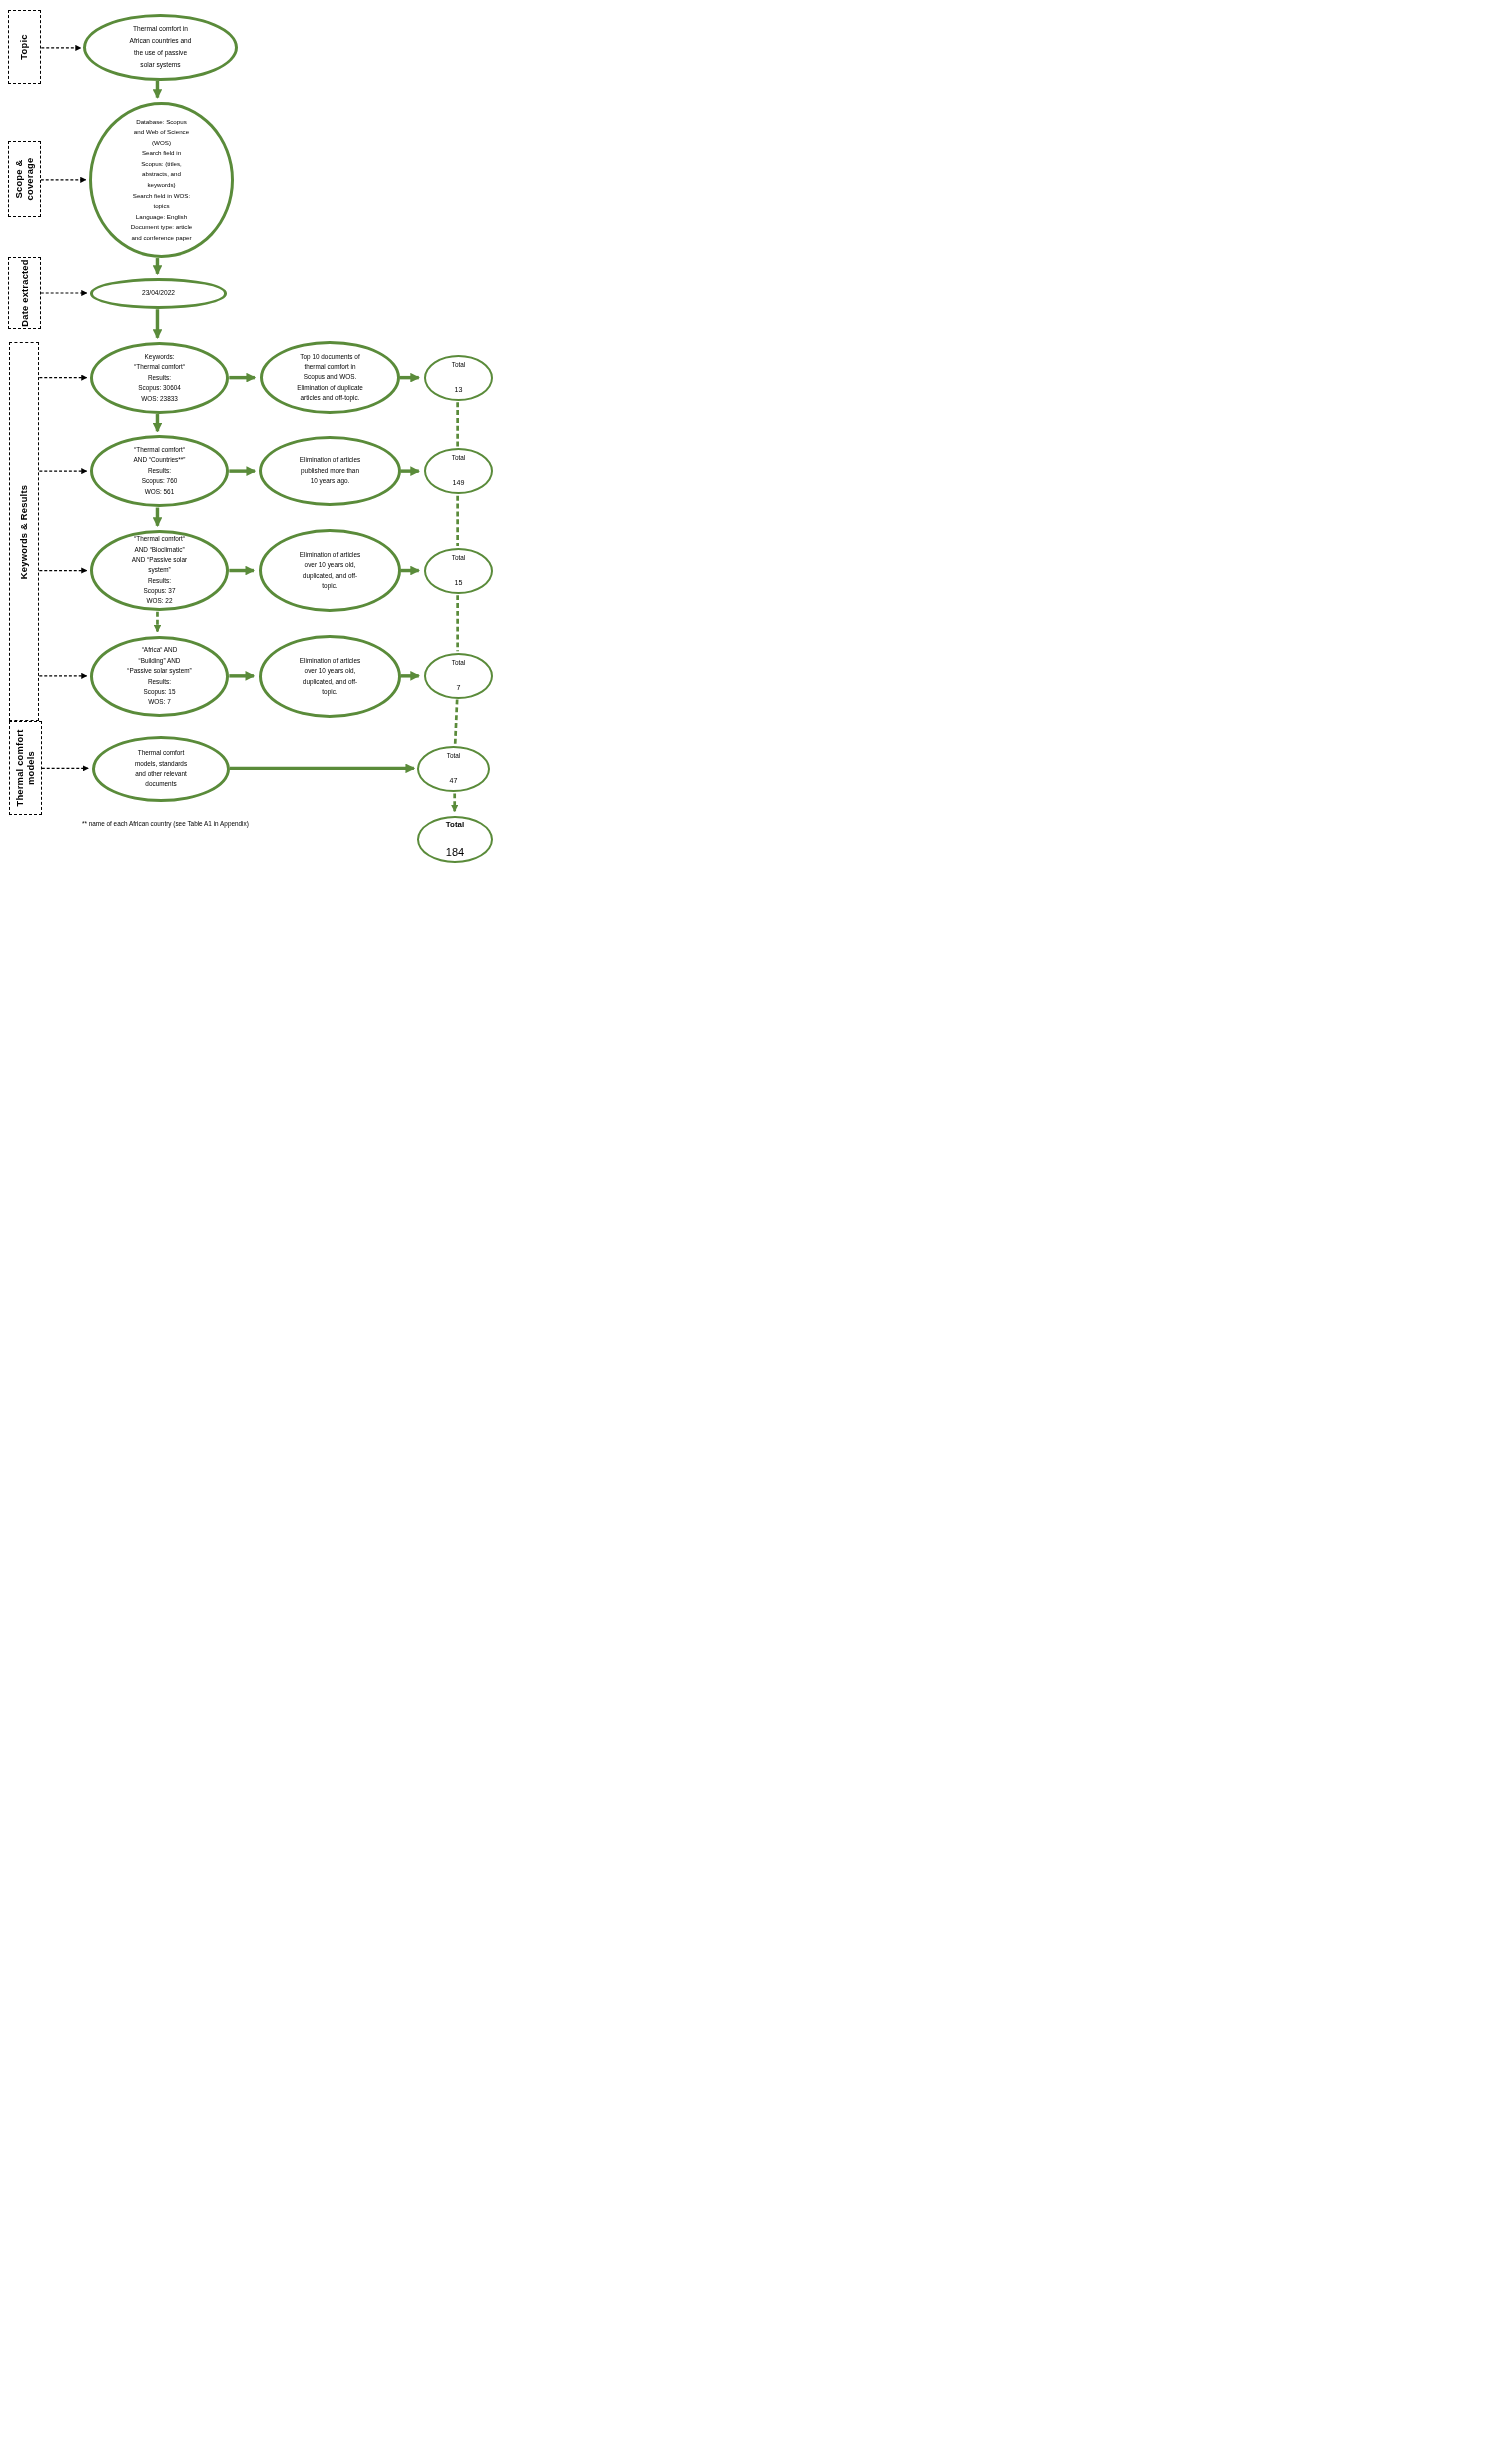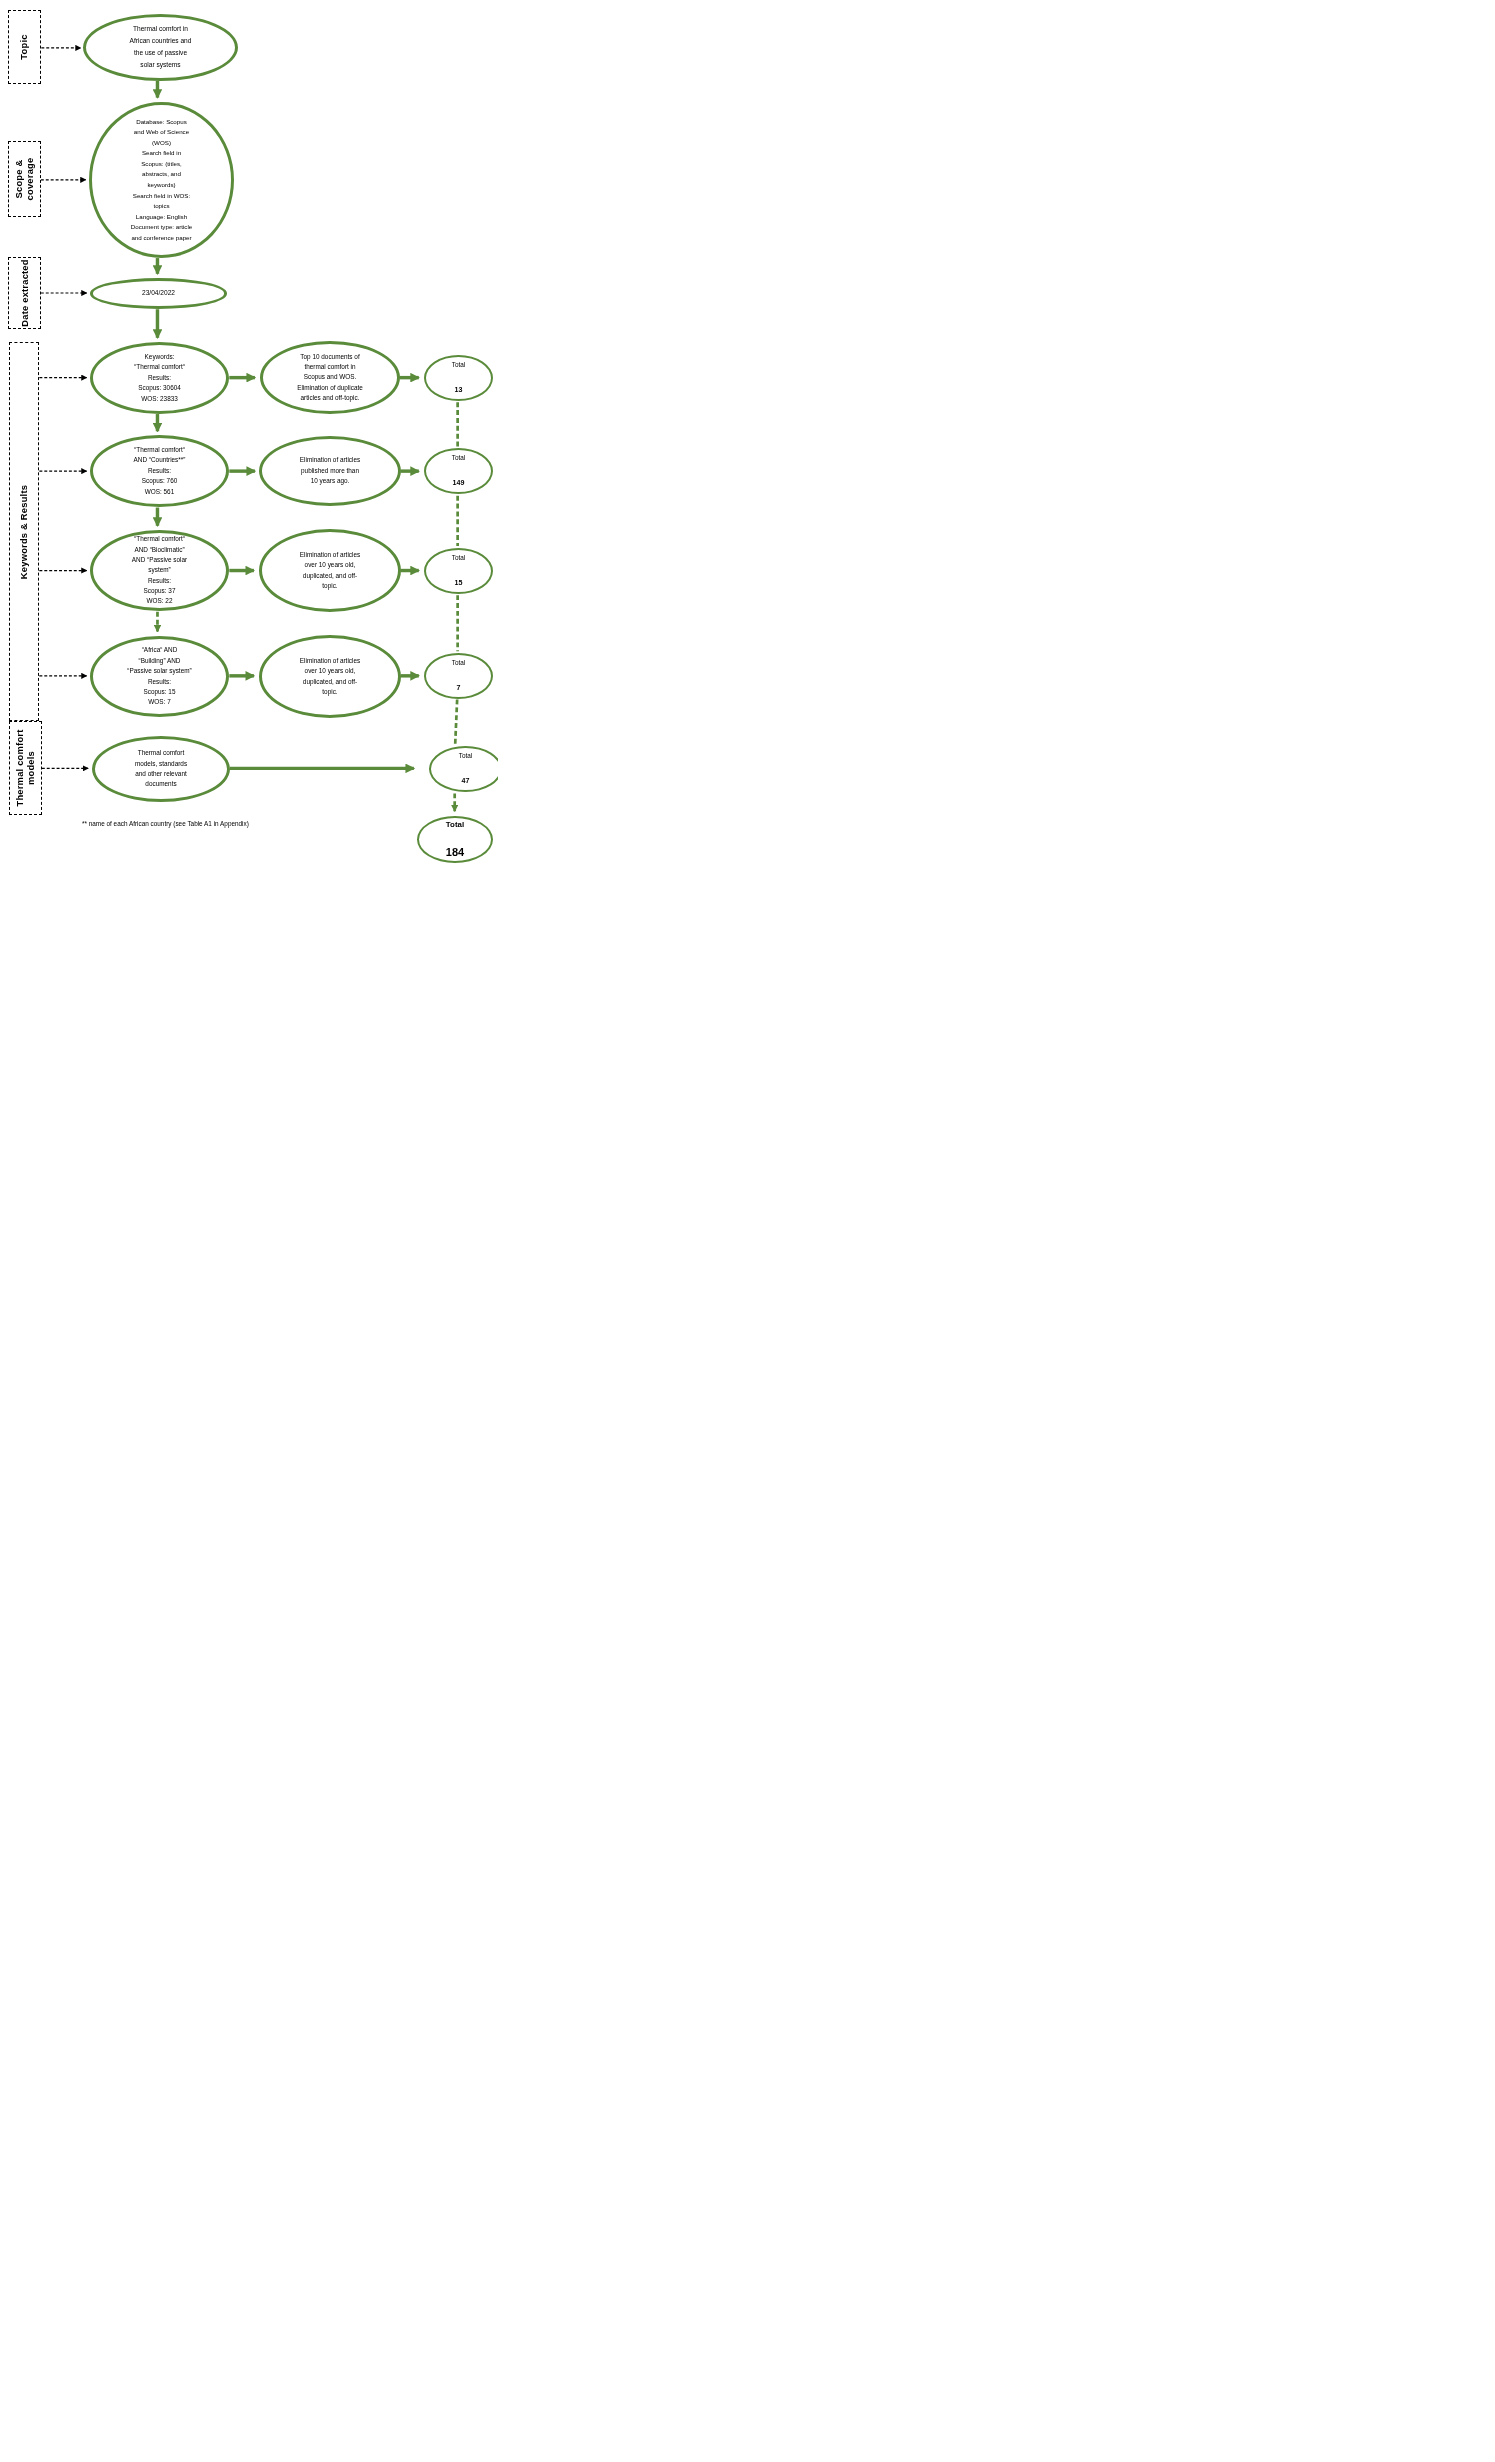--- a/index.html
+++ b/index.html
@@ -8,21 +8,21 @@
 
   .ellipse{position:absolute;z-index:2;background:#fff;border:3px solid #5A8B3A;border-radius:50%;
            box-sizing:border-box;display:flex;align-items:center;justify-content:center;text-align:center;}
   .node-text{white-space:pre-line;font-size:6.4px;line-height:1.62;color:#000;padding:0 3px;}
   .topic-node .node-text{font-size:6.6px;line-height:1.85;}
   .scope-node .node-text{font-size:6.2px;line-height:1.7;}
   .date-node .node-text{font-size:6.6px;}
 
   .total-node{flex-direction:column;border-width:2.5px;}
   .total-label{font-size:6.4px;color:#000;line-height:1;text-align:right;}
-  .total-value{font-size:7.1px;font-weight:bold;color:#000;line-height:1;margin-top:19px;}
+  .total-value{font-size:7.1px;font-weight:normal;color:#000;line-height:1;margin-top:19px;}
   .grand .total-label{font-size:7.9px;font-weight:bold;}
   .grand .total-value{font-size:11px;}
 
   .label-box{position:absolute;z-index:2;background:#fff;border:1.2px dashed #000;box-sizing:border-box;}
   .label-text{position:absolute;top:50%;left:50%;transform:translate(-50%,-50%) rotate(-90deg);
               transform-origin:center;font-weight:bold;font-size:9.4px;color:#000;white-space:pre-line;
               text-align:center;line-height:1.12;width:max-content;letter-spacing:0.2px;}
 
   .footnote{position:absolute;z-index:2;left:82px;top:820px;font-size:6.4px;color:#000;}
 
@@ -191,21 +191,21 @@
     <span class="total-value">149</span>
   </div>
   <div class="ellipse total-node" style="left:424px;top:548px;width:69px;height:46px;">
     <span class="total-label">Total</span>
     <span class="total-value">15</span>
   </div>
   <div class="ellipse total-node" style="left:424px;top:653px;width:69px;height:46px;">
     <span class="total-label">Total</span>
     <span class="total-value">7</span>
   </div>
-  <div class="ellipse total-node" style="left:429px;top:746px;width:73px;height:46px;">
+  <div class="ellipse total-node" style="left:417px;top:746px;width:73px;height:46px;">
     <span class="total-label">Total</span>
     <span class="total-value">47</span>
   </div>
   <div class="ellipse total-node grand" style="left:417px;top:816px;width:76px;height:47px;">
     <span class="total-label">Total</span>
     <span class="total-value">184</span>
   </div>
 
   <div class="footnote">** name of each African country (see Table A1 in Appendix)</div>
 

